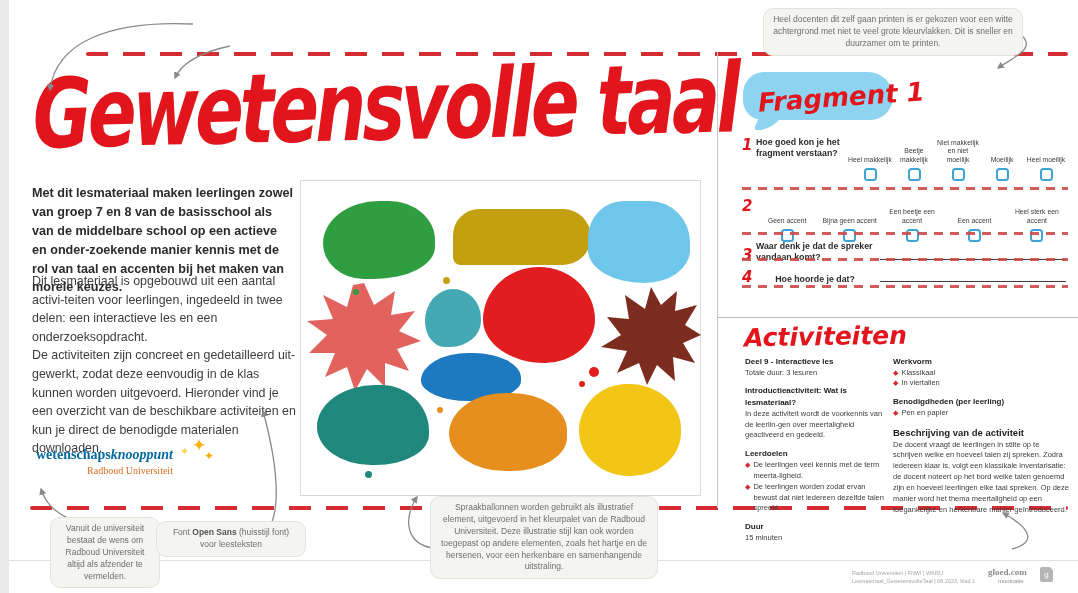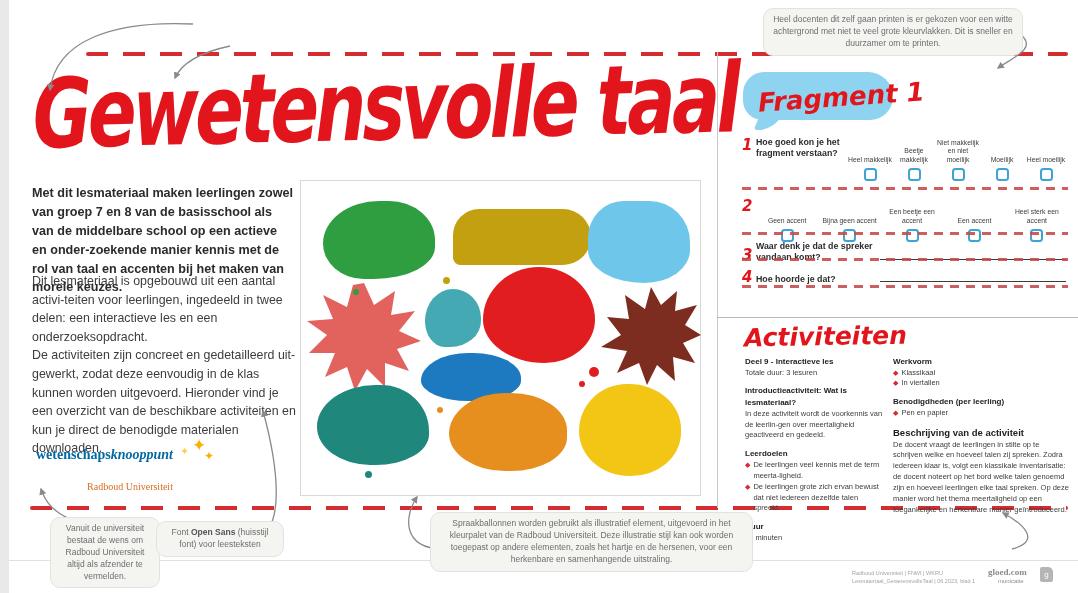--- a/index.html
+++ b/index.html
@@ -28,21 +28,21 @@
 
   .intro { position:absolute; left:32px; top:184px; width:262px; font-size:12.6px; font-weight:bold;
     color:#2b2b2b; line-height:1.5; }
   .bodytext { position:absolute; left:32px; top:272px; width:266px; font-size:12.4px; color:#3d3d3d;
     line-height:1.5; white-space:pre-line; }
 
   
   .logo { position:absolute; left:36px; top:447px; }
   .logo-l1 { font-family:"Liberation Serif", serif; font-weight:bold; font-size:14px; color:#0369a1; }
   .logo-l1 .it { font-style:italic; }
-  .logo-l2 { font-family:"Liberation Serif", serif; font-size:10px; color:#d96c1e; text-align:right; margin-top:18px; }
+  .logo-l2 { font-family:"Liberation Serif", serif; font-size:10px; color:#d96c1e; text-align:right; margin-top:2px; }
   .stars { position:absolute; left:142px; top:-10px; width:40px; height:34px; }
   .star { position:absolute; color:#f9b000; }
 
   
   .illus { position:absolute; left:300px; top:180px; width:401px; height:316px; border:1px solid #d9d9d9; background:#fff; }
   .bub { position:absolute; }
   .dot { position:absolute; border-radius:50%; }
 
   
   .vline { position:absolute; left:717px; top:52px; width:1px; height:456px; background:#c9c9c9; }
@@ -197,42 +197,42 @@
 
   <div class="q-row" style="top:238px; align-items:flex-end;">
     <div class="q-num comic">3</div>
     <div class="q-label" style="width:118px;">Waar denk je dat de spreker vandaan komt?</div>
     <div class="ans-line"></div>
   </div>
   <div class="dash-small" style="left:742px; top:258px; width:326px;"></div>
 
   <div class="q-row" style="top:266px; align-items:flex-end;">
     <div class="q-num comic">4</div>
-    <div class="q-label" style="width:118px; padding-bottom:1px;">Hoe hoorde je dat?</div>
+    <div class="q-label" style="width:118px; padding-bottom:1px;text-align:center;">Hoe hoorde je dat?</div>
     <div class="ans-line"></div>
   </div>
   <div class="dash-small" style="left:742px; top:285px; width:326px;"></div>
 
   <div class="act-title comic">Activiteiten</div>
 
   <div class="col col1">
     <div class="h-bold">Deel 9 - Interactieve les</div>
     <div>Totale duur: 3 lesuren</div>
     <div class="gap"></div>
     <div class="h-bold">Introductieactiviteit: Wat is lesmateriaal?</div>
     <div>In deze activiteit wordt de voorkennis van de leerlin-gen over meertaligheid geactiveerd en gedeeld.</div>
     <div class="gap"></div>
     <div class="h-bold">Leerdoelen</div>
     <div class="bullet-row">
         <span class="bullet">◆</span>
         <span>De leerlingen veel kennis met de term meerta-ligheid.</span>
       </div>
     <div class="bullet-row">
         <span class="bullet">◆</span>
-        <span>De leerlingen grote zich ervan bewust dat niet iedereen dezelfde talen spreekt.</span>
+        <span>De leerlingen worden zodat ervan bewust dat niet iedereen dezelfde talen spreekt.</span>
       </div>
     <div class="gap"></div>
     <div class="h-bold">Duur</div>
     <div>15 minuten</div>
   </div>
 
   <div class="col col2">
     <div class="h-bold">Werkvorm</div>
     <div class="bullet-row">
         <span class="bullet">◆</span>
@@ -248,24 +248,24 @@
         <span class="bullet">◆</span>
         <span>Pen en papier</span>
       </div>
     <div class="gap"></div>
     <div class="h-big">Beschrijving van de activiteit</div>
     <div>De docent vraagt de leerlingen in stilte op te schrijven welke en hoeveel talen zij spreken. Zodra iedereen klaar is, volgt een klassikale inventarisatie: de docent noteert op het bord welke talen genoemd zijn en hoeveel leerlingen elke taal spreken. Op deze manier word het thema meertaligheid op een toegankelijke en herkenbare manier geïntroduceerd.</div>
   </div>
 
   <div class="callout" style="left:763px; top:8px; width:260px;">Heel docenten dit zelf gaan printen is er gekozen voor een witte achtergrond met niet te veel grote kleurvlakken. Dit is sneller en duurzamer om te printen.</div>
   <div class="callout" style="left:50px; top:517px; width:110px;">Vanuit de universiteit bestaat de wens om Radboud Universiteit altijd als afzender te vermelden.</div>
-  <div class="callout" style="left:156px; top:521px; width:128px;">
+  <div class="callout" style="left:156px; top:521px; width:150px;">
     <span>Font </span><b>Open Sans</b><span> (huisstijl font) voor leesteksten</span>
   </div>
-  <div class="callout" style="left:430px; top:512px; width:323px;">Spraakballonnen worden gebruikt als illustratief element, uitgevoerd in het kleurpalet van de Radboud Universiteit. Deze illustratie stijl kan ook worden toegepast op andere elementen, zoals het hartje en de hersenen, voor een herkenbare en samenhangende uitstraling.</div>
+  <div class="callout" style="left:430px; top:496px; width:228px;">Spraakballonnen worden gebruikt als illustratief element, uitgevoerd in het kleurpalet van de Radboud Universiteit. Deze illustratie stijl kan ook worden toegepast op andere elementen, zoals het hartje en de hersenen, voor een herkenbare en samenhangende uitstraling.</div>
 
   <svg class="overlay" width="1078" height="593" viewBox="0 0 1078 593">
     <defs>
       <marker id="arr" viewBox="0 0 10 10" refX="8" refY="5" markerWidth="5.5" markerHeight="5.5" orient="auto-start-reverse">
         <path d="M0,0 L10,5 L0,10 z" fill="#8a8a8a"></path>
       </marker>
     </defs>
     <path d="M 230,46 C 202,52 182,62 175,78" stroke="#8a8a8a" stroke-width="1.3" fill="none" marker-end="url(#arr)"></path>
     <path d="M 193,24 C 110,20 56,42 50,90" stroke="#8a8a8a" stroke-width="1.3" fill="none" marker-end="url(#arr)"></path>
     <path d="M 1020,34 C 1038,48 1014,57 998,68" stroke="#8a8a8a" stroke-width="1.3" fill="none" marker-end="url(#arr)"></path>

